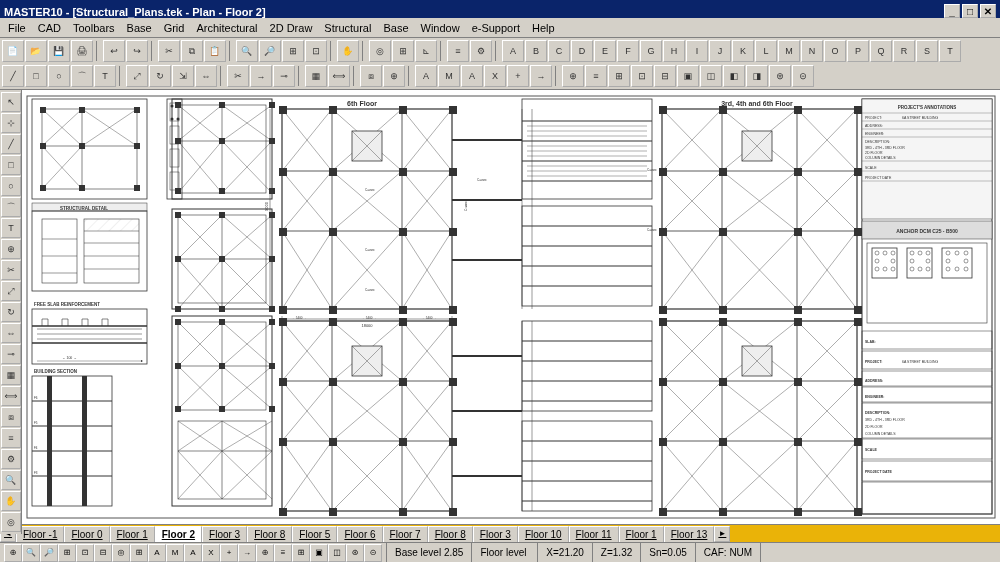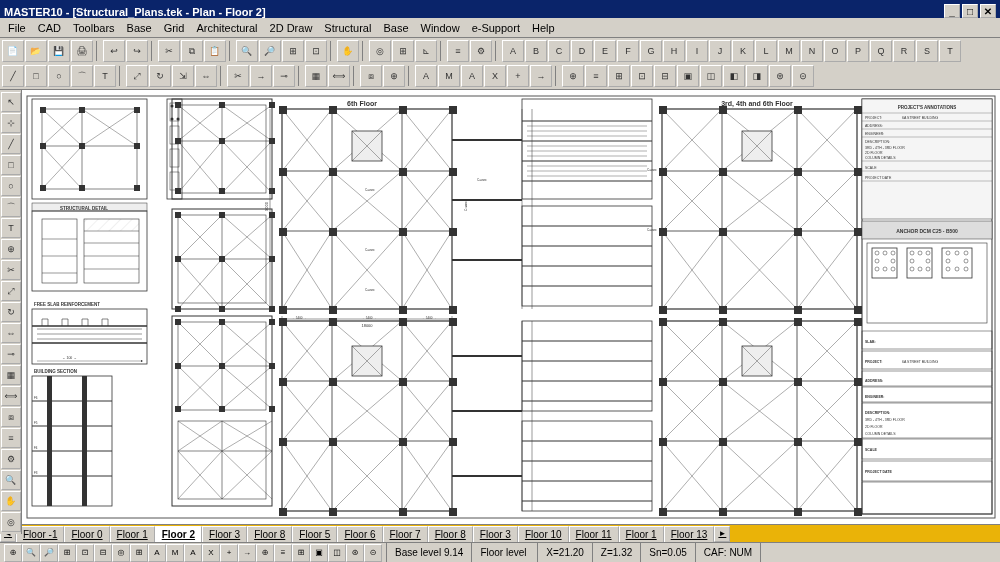--- a/index.html
+++ b/index.html
@@ -877,21 +877,21 @@
     <div class="status-icon-btn">⊕</div>
     <div class="status-icon-btn">≡</div>
     <div class="status-icon-btn">⊞</div>
     <div class="status-icon-btn">▣</div>
     <div class="status-icon-btn">◫</div>
     <div class="status-icon-btn">⊛</div>
     <div class="status-icon-btn">⊝</div>
   </div>
   <div class="status-coord">
     <span>Base level</span>&nbsp;
-    <span>9.14</span>
+    <span>2.85</span>
   </div>
   <div class="status-coord">
     <span>Floor level</span>&nbsp;
   </div>
   <div class="status-coord">X=21.20</div>
   <div class="status-coord">Z=1.32</div>
   <div class="status-coord">Sn=0.05</div>
   <div class="status-coord">CAF: NUM</div>
 </div>
 

